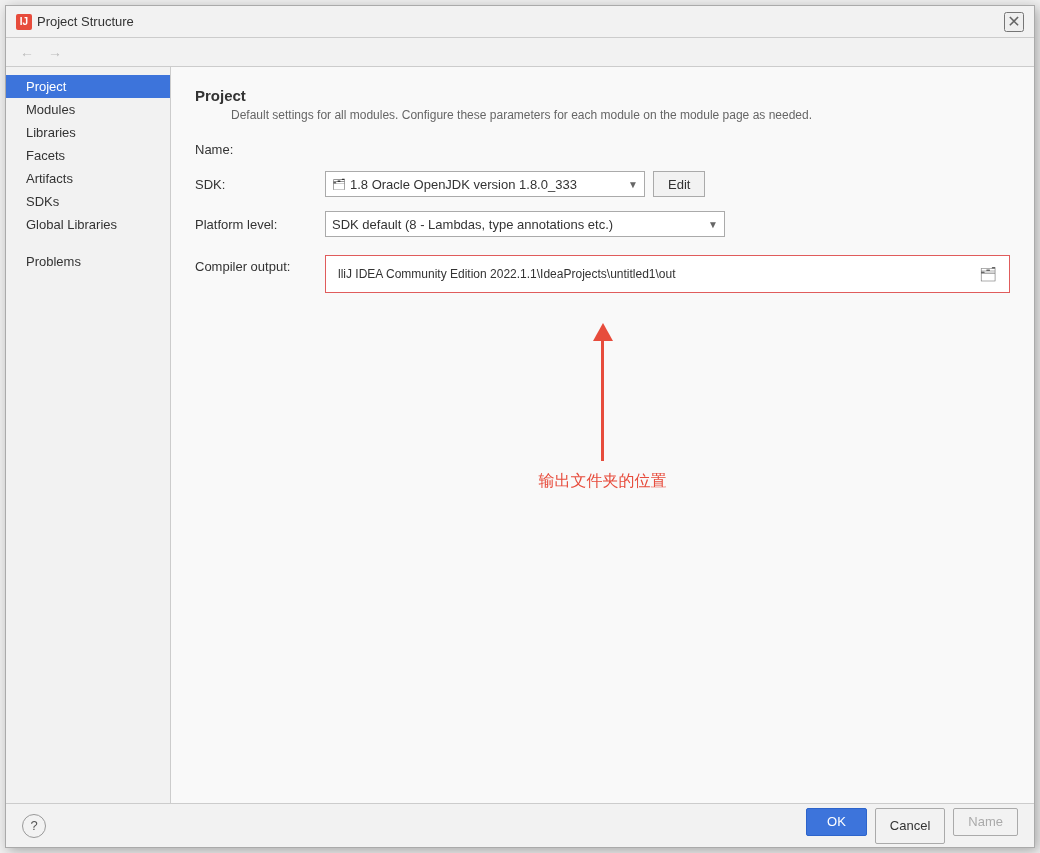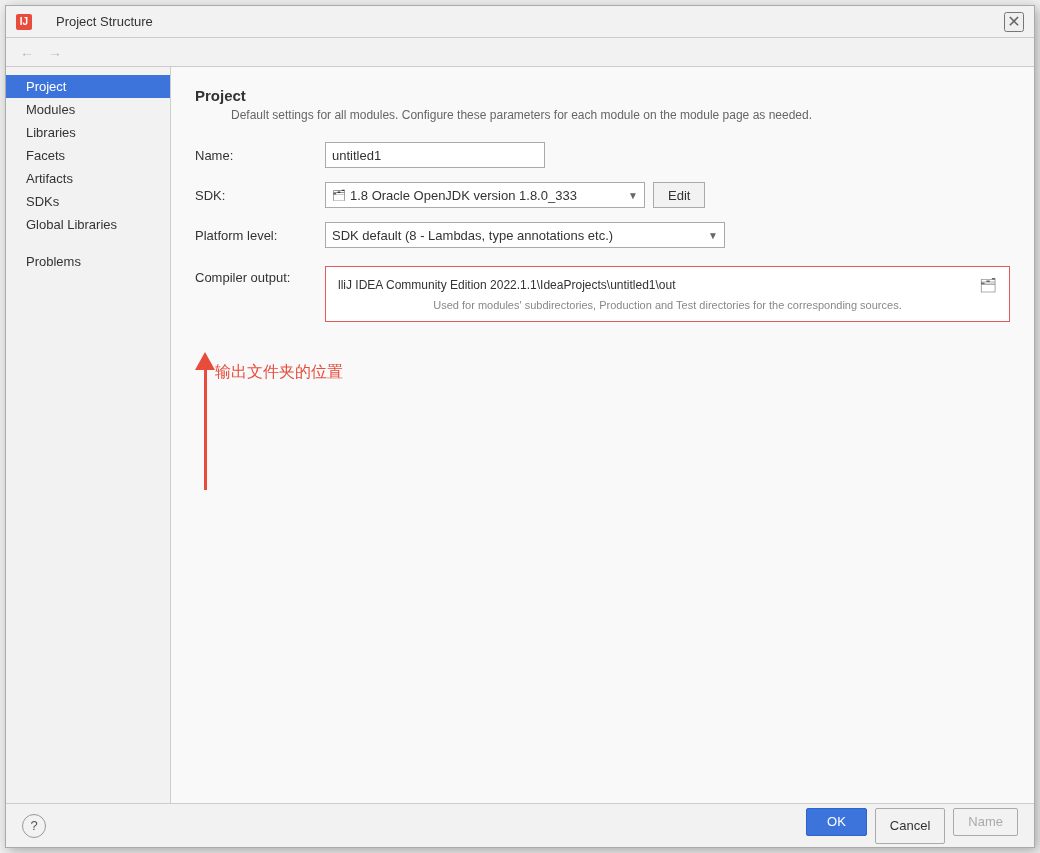--- a/index.html
+++ b/index.html
@@ -22,21 +22,21 @@
       box-shadow: 3px 3px 12px rgba(0,0,0,0.3);
       display: flex;
       flex-direction: column;
     }
     .title-bar {
       background: #f2f2f2;
       border-bottom: 1px solid #ccc;
       display: flex;
       align-items: center;
       padding: 6px 10px;
-      gap: 24px;
+      gap: 5px;
       height: 32px;
     }
     .title-bar-icon {
       width: 16px;
       height: 16px;
       background: #e74c3c;
       border-radius: 2px;
       display: flex;
       align-items: center;
       justify-content: center;
@@ -221,20 +221,22 @@
       color: #666;
     }
     .compiler-note {
       font-size: 11px;
       color: #888;
       margin-top: 6px;
       text-align: center;
     }
     .annotation-area {
       display: flex;
+      flex-direction: column;
+      align-items: center;
       margin-top: 30px;
     }
     .arrow-container {
       display: flex;
       flex-direction: column;
       align-items: center;
     }
     .arrow-line {
       width: 3px;
       height: 120px;
@@ -373,21 +375,20 @@
         </div>
       </div>
     </div>
 
     <div class="main-content">
       <div class="page-title">Project</div>
       <div class="page-subtitle">Default settings for all modules. Configure these parameters for each module on the module page as needed.</div>
 
       <div class="form-row">
         <div class="form-label">Name:</div>
-        <input class="form-input" type="text" value="untitled1" style="">
       </div>
 
       <div class="form-row">
         <div class="form-label">SDK:</div>
         <div class="sdk-row">
           <div class="sdk-select">
             <div class="sdk-select-inner">
               <span class="sdk-icon">🗂</span>
               <span>1.8 Oracle OpenJDK version 1.8.0_333</span>
             </div>
@@ -405,21 +406,20 @@
         </div>
       </div>
 
       <div class="compiler-section-row">
         <div class="compiler-label">Compiler output:</div>
         <div class="compiler-output-box" style="flex:1;">
           <div class="compiler-output-row">
             <input class="compiler-path" type="text" value="lliJ IDEA Community Edition 2022.1.1\IdeaProjects\untitled1\out" style="">
             <span class="folder-btn">🗂</span>
           </div>
-          <div class="compiler-note">Used for modules' subdirectories, Production and Test directories for the corresponding sources.</div>
         </div>
       </div>
 
       <div class="annotation-area">
         <div class="arrow-container">
           <div class="arrow-head"></div>
           <div class="arrow-line"></div>
         </div>
         <div class="annotation-text">输出文件夹的位置</div>
       </div>

